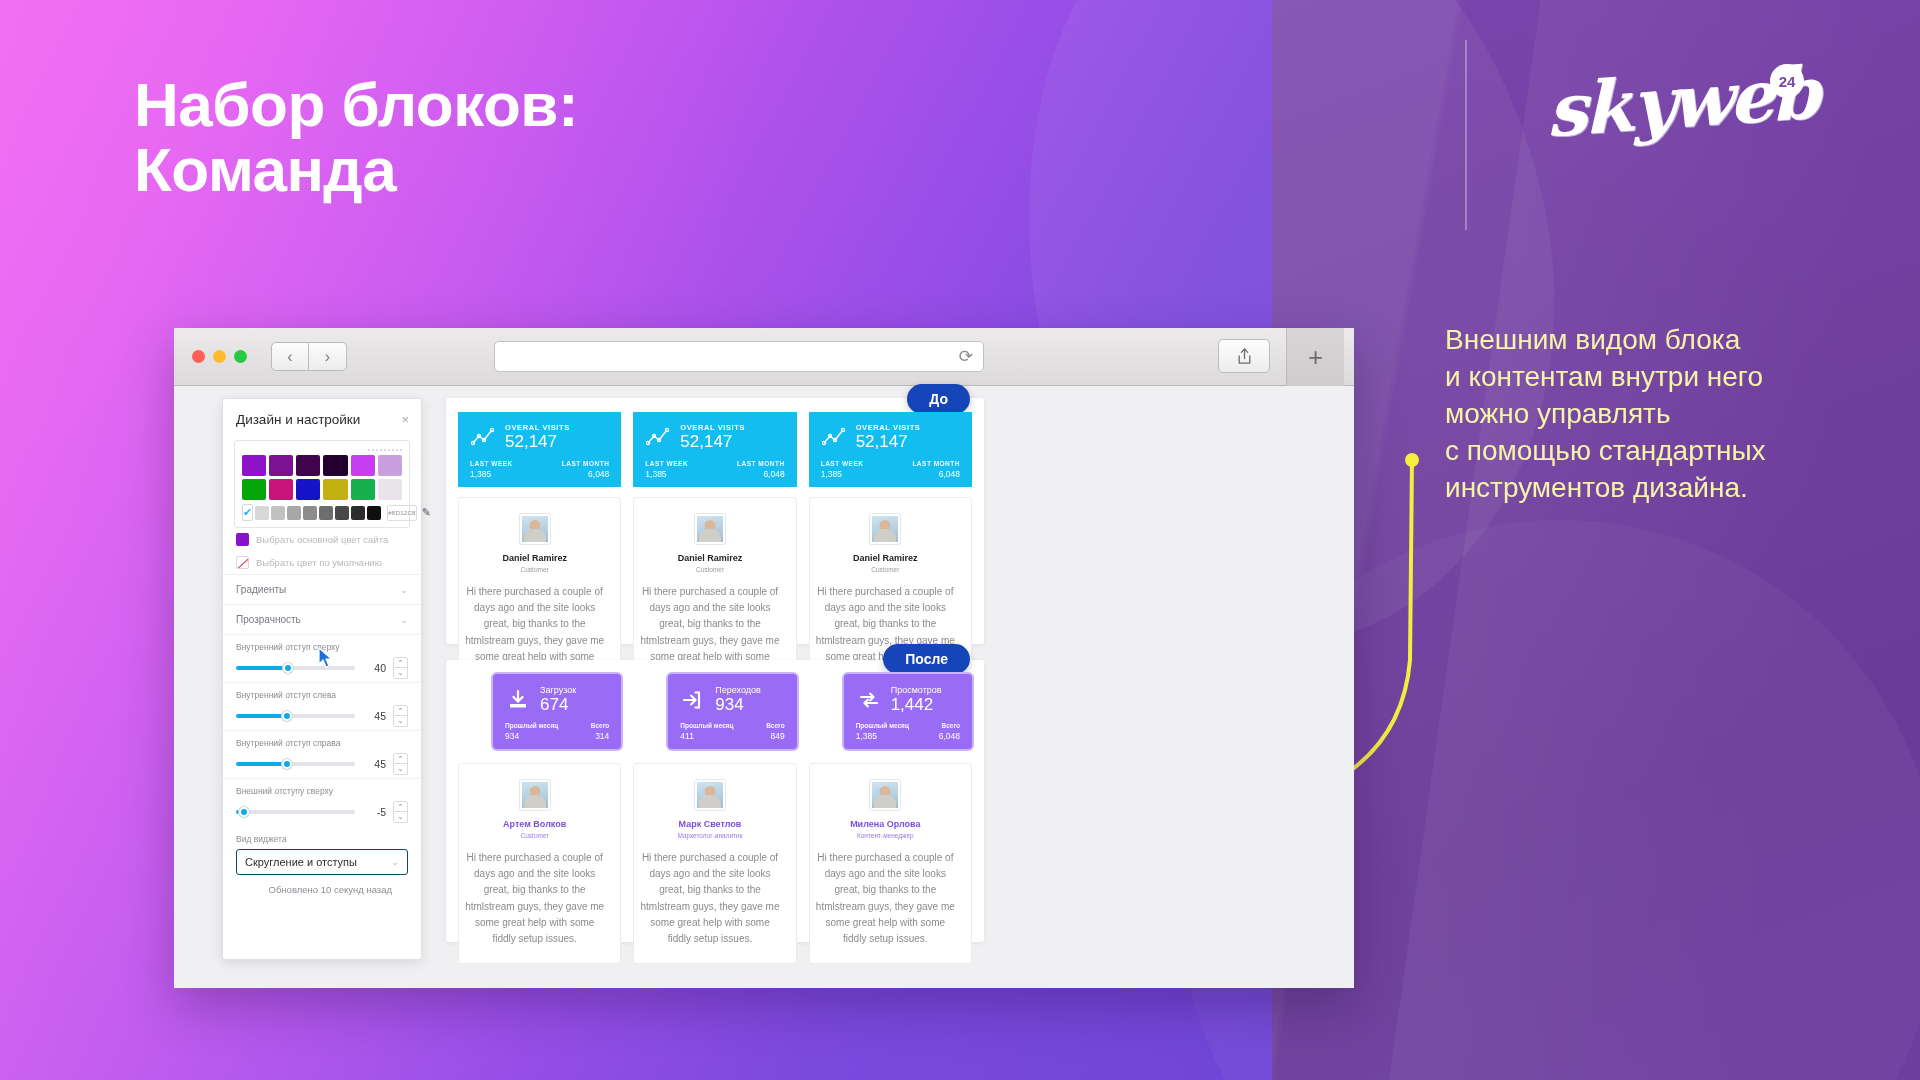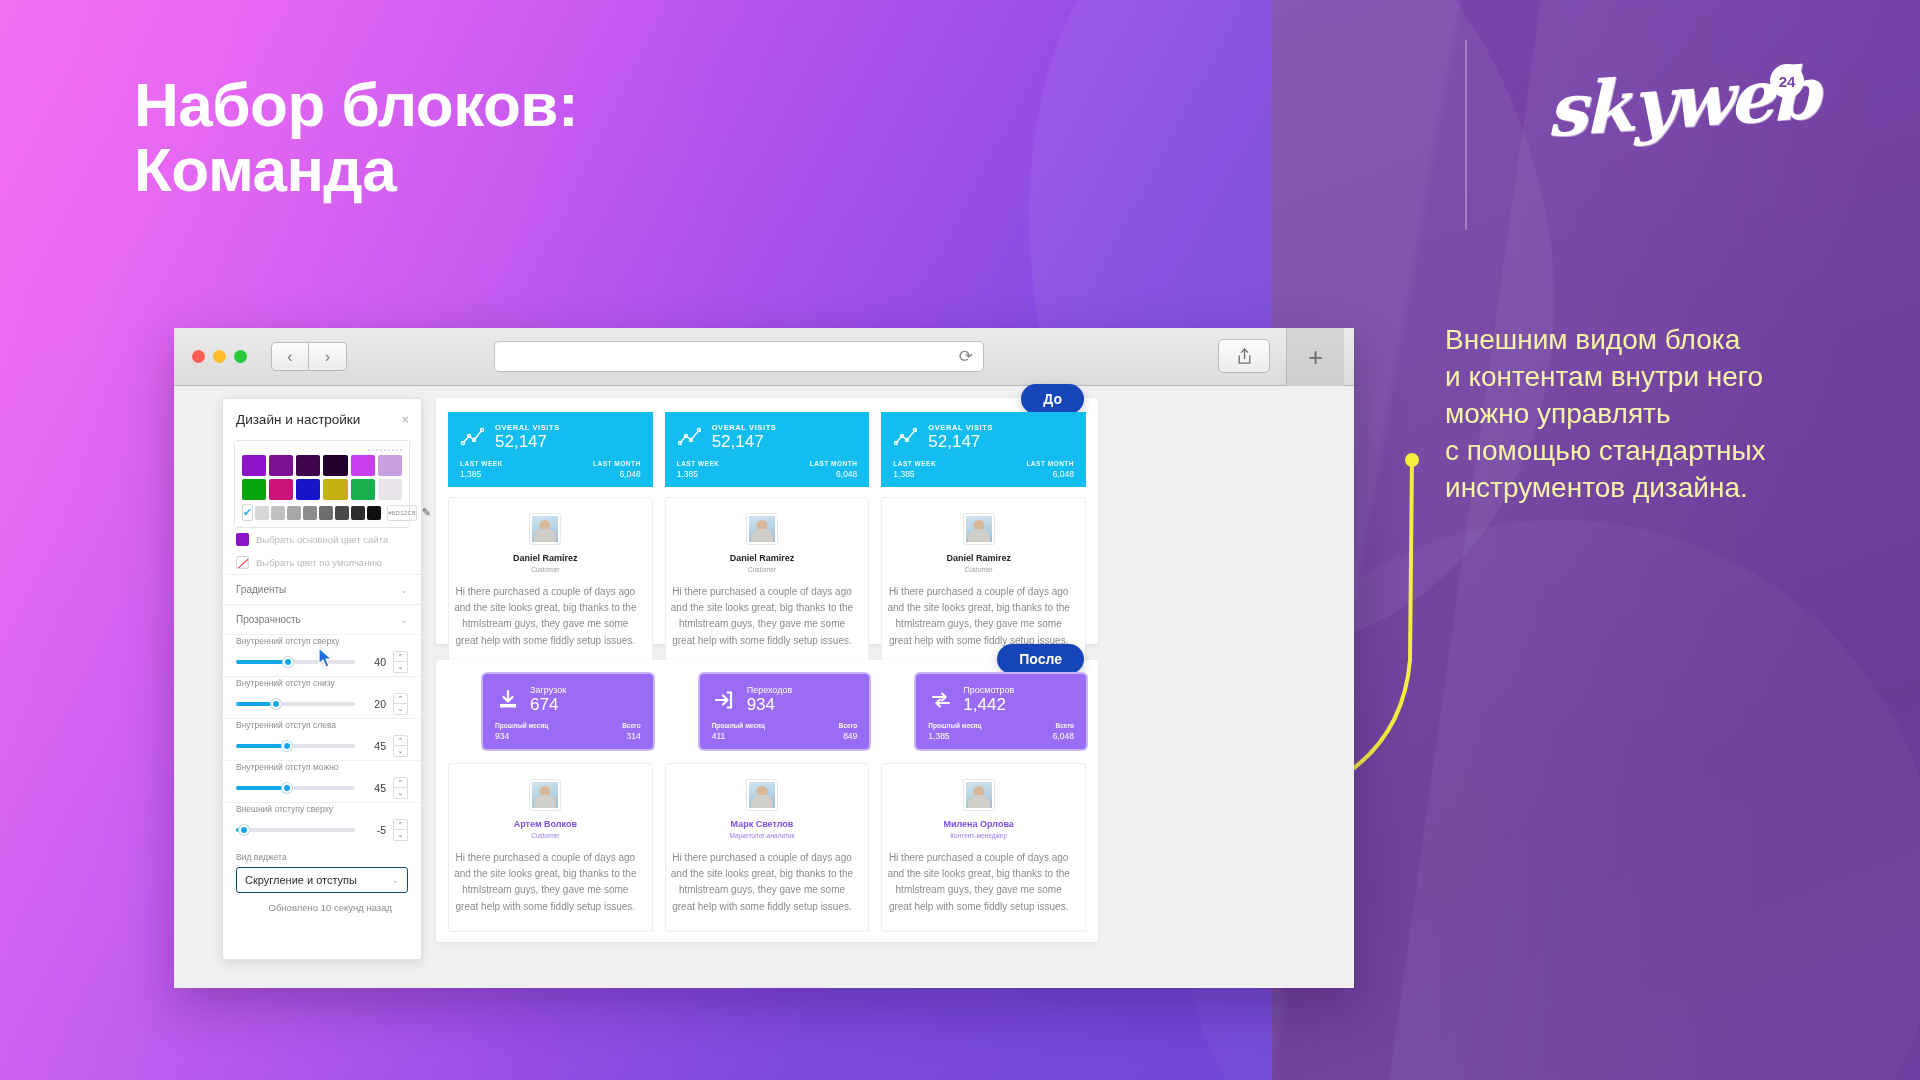--- a/index.html
+++ b/index.html
@@ -186,21 +186,21 @@
     background: #e23b3b; transform: rotate(-42deg);
   }
   .opt-label { font-size: 9.5px; color: #b9b7bd; }
 
   .acc-row {
     display: flex; align-items: center; justify-content: space-between;
     padding: 9px 13px; border-top: 1px solid #eeecf0; font-size: 10px; color: #7b7981;
   }
   .acc-chev { color: #b5b3bb; font-size: 9px; }
 
-  .slider-block { padding: 1px 13px 3px 13px; border-top: 1px solid #f2f0f4; }
+  .slider-block { padding: 7px 13px 3px 13px; border-top: 1px solid #f2f0f4; }
   .slider-label { font-size: 8.5px; color: #8d8b93; margin-bottom: 5px; }
   .slider-line { display: flex; align-items: center; gap: 7px; }
   .track { position: relative; flex: 1; height: 4px; background: #e4e2e8; border-radius: 2px; }
   .fill { position: absolute; left: 0; top: 0; height: 4px; background: #12a8e8; border-radius: 2px; }
   .knob {
     position: absolute; top: -3.5px; width: 10px; height: 10px; border-radius: 50%;
     background: #12a8e8; border: 2px solid #fff; box-shadow: 0 0 0 1px #bcd9e8;
   }
   .sval { font-size: 10.5px; color: #3b3940; width: 24px; text-align: right; }
   .spin { display: flex; flex-direction: column; width: 15px; }
@@ -216,21 +216,21 @@
   #widget-select {
     height: 26px; border: 1px solid #0c4a6e; border-radius: 3px;
     display: flex; align-items: center; justify-content: space-between;
     padding: 0 8px; font-size: 11px; color: #2b2b2b; background: #fff;
   }
   #panel-foot { text-align: right; font-size: 9.5px; color: #8d8b93; padding: 9px 29px 0 0; }
 
   #cursor { position: absolute; left: 95px; top: 248px; width: 16px; height: 22px; }
 
   
-  #content { position: absolute; left: 262px; top: 12px; width: 662px; }
+  #content { position: absolute; left: 272px; top: 12px; width: 538px; }
 
   .section {
     background: #ffffff; border-radius: 3px; padding: 14px 12px 14px 12px;
     box-shadow: 0 1px 4px rgba(0,0,0,0.07);
   }
   #section-before { height: 246px; }
   #section-after { margin-top: 16px; height: 282px; }
 
   .card-grid { display: grid; grid-template-columns: repeat(3, 1fr); gap: 12px; }
 
@@ -421,49 +421,35 @@
                 <div class="knob" style="left:calc(44% - 5px)"></div>
               </div>
               <div class="sval">40</div>
               <div class="spin">
                 <div>⌃</div>
                 <div>⌄</div>
               </div>
             </div>
           </div>
           <div class="slider-block">
-            <div class="slider-label">Внутренний отступ снизу</div>
-            <div class="slider-line">
-              <div class="track">
-                <div class="fill" style="width:34%"></div>
-                <div class="knob" style="left:calc(34% - 5px)"></div>
-              </div>
-              <div class="sval">20</div>
-              <div class="spin">
-                <div>⌃</div>
-                <div>⌄</div>
-              </div>
-            </div>
-          </div>
-          <div class="slider-block">
             <div class="slider-label">Внутренний отступ слева</div>
             <div class="slider-line">
               <div class="track">
                 <div class="fill" style="width:43%"></div>
                 <div class="knob" style="left:calc(43% - 5px)"></div>
               </div>
               <div class="sval">45</div>
               <div class="spin">
                 <div>⌃</div>
                 <div>⌄</div>
               </div>
             </div>
           </div>
           <div class="slider-block">
-            <div class="slider-label">Внутренний отступ можно</div>
+            <div class="slider-label">Внутренний отступ справа</div>
             <div class="slider-line">
               <div class="track">
                 <div class="fill" style="width:43%"></div>
                 <div class="knob" style="left:calc(43% - 5px)"></div>
               </div>
               <div class="sval">45</div>
               <div class="spin">
                 <div>⌃</div>
                 <div>⌄</div>
               </div>

